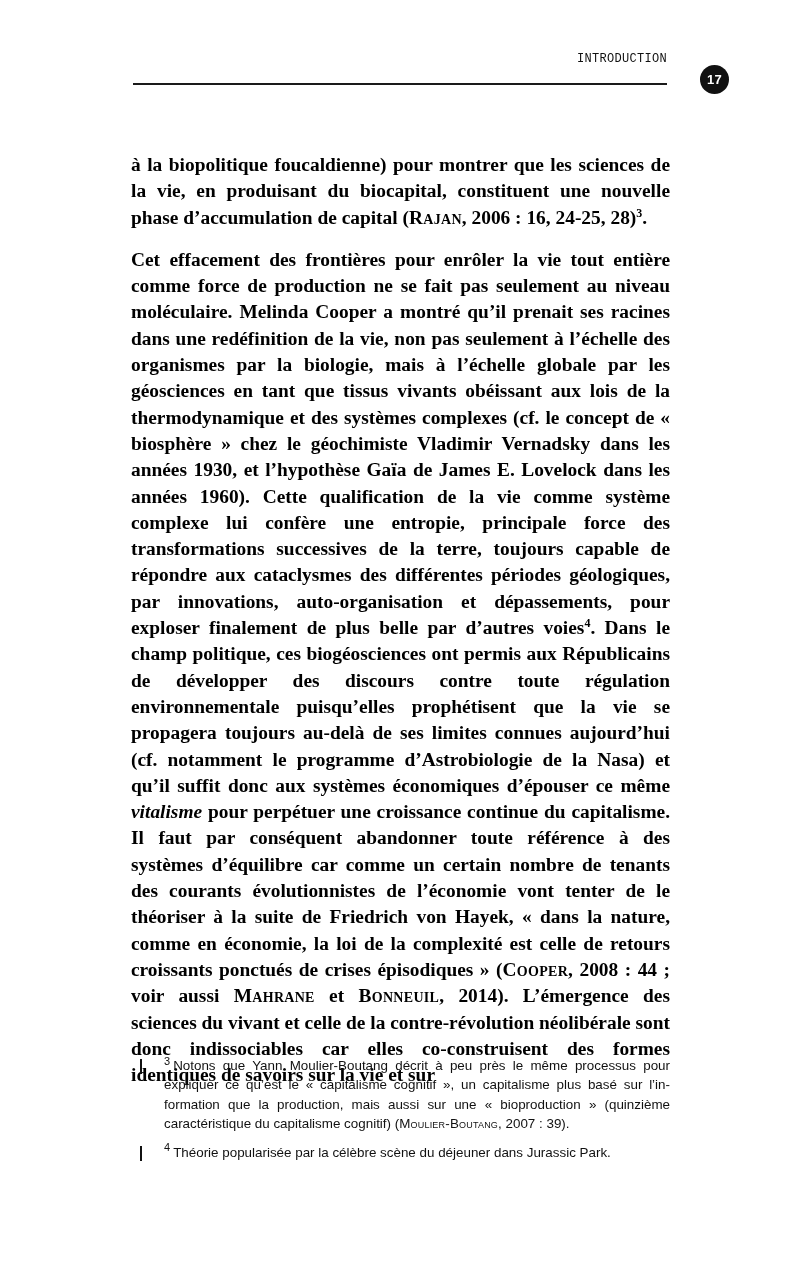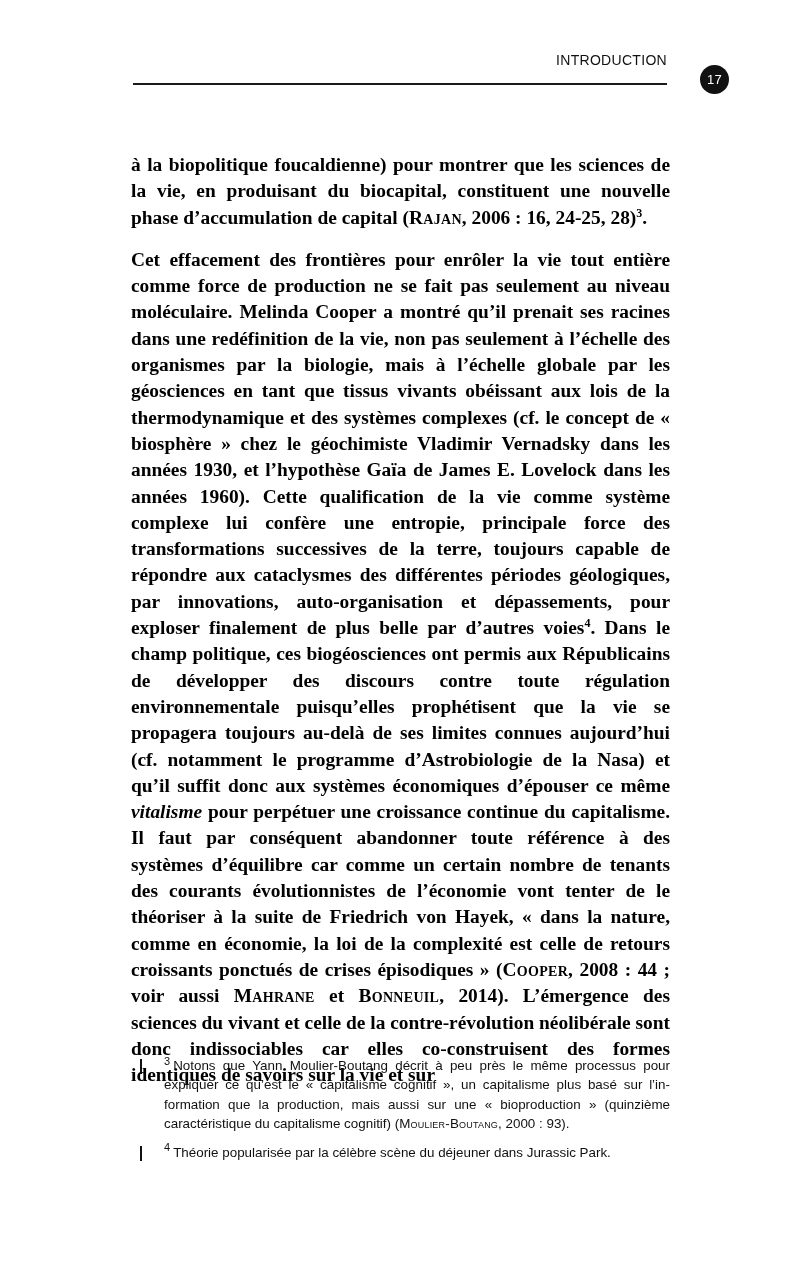--- a/index.html
+++ b/index.html
@@ -26,22 +26,22 @@
     position: absolute;
     left: 133px;
     top: 52px;
     width: 534px;
     height: 34px;
   }
   .header-title {
     position: absolute;
     right: 0;
     top: 0;
-    font-family: Liberation Sans, sans-serif;
-    font-size: 14px;
+    font-family: Liberation Mono, monospace;
+    font-size: 12px;
     letter-spacing: 0.6px;
     text-transform: uppercase;
     font-variant: small-caps;
     color: #111;
     white-space: nowrap;
   }
   .header-rule {
     position: absolute;
     left: 0;
     top: 31px;
@@ -57,20 +57,21 @@
     height: 29px;
     border-radius: 50%;
     background: #111111;
     color: #ffffff;
     font-family: "Liberation Sans", sans-serif;
     font-size: 13px;
     display: flex;
     align-items: center;
     justify-content: center;
     letter-spacing: 0.2px;
+    font-weight: bold;
   }
 
   
   .body-text {
     position: absolute;
     left: 131px;
     top: 152px;
     width: 539px;
   }
   .body-text p {
@@ -158,21 +159,21 @@
     <p>
       <span>Cet effacement des frontières pour enrôler la vie tout entière comme force de production ne se fait pas seulement au niveau molé­culaire. Melinda Cooper a montré qu’il prenait ses racines dans une redéfinition de la vie, non pas seulement à l’échelle des orga­nismes par la biologie, mais à l’échelle globale par les géosciences en tant que tissus vivants obéissant aux lois de la thermodyna­mique et des systèmes complexes (cf. le concept de « biosphère » chez le géochimiste Vladimir Vernadsky dans les années 1930, et l’hypothèse Gaïa de James E. Lovelock dans les années 1960). Cette qualification de la vie comme système complexe lui confère une entropie, principale force des transformations successives de la terre, toujours capable de répondre aux cataclysmes des diffé­rentes périodes géologiques, par innovations, auto-organisation et dépassements, pour exploser finalement de plus belle par d’autres voies</span><sup>4</sup><span>. Dans le champ politique, ces biogéosciences ont permis aux Républicains de développer des discours contre toute régu­lation environnementale puisqu’elles prophétisent que la vie se propagera toujours au-delà de ses limites connues aujourd’hui (cf. notamment le programme d’Astrobiologie de la Nasa) et qu’il suffit donc aux systèmes économiques d’épouser ce même </span><span class="it">vita­lisme</span><span> pour perpétuer une croissance continue du capitalisme. Il faut par conséquent abandonner toute référence à des systèmes d’équilibre car comme un certain nombre de tenants des courants évolutionnistes de l’économie vont tenter de le théoriser à la suite de Friedrich von Hayek, « dans la nature, comme en économie, la loi de la complexité est celle de retours croissants ponctués de crises épisodiques » (</span><span class="sc">Cooper</span><span>, 2008 : 44 ; voir aussi </span><span class="sc">Mahrane</span><span> et </span><span class="sc">Bonneuil</span><span>, 2014). L’émergence des sciences du vivant et celle de la contre-révolution néolibérale sont donc indissociables car elles co-construisent des formes identiques de savoirs sur la vie et sur</span>
     </p>
 
   </div>
 
   <div class="footnotes">
 
     <div class="fn">
       <span class="bar"></span>
-      <span class="marker">3</span><span>Notons que Yann Moulier-Boutang décrit à peu près le même processus pour expliquer ce qu’est le « capitalisme cognitif », un capitalisme plus basé sur l’in­formation que la production, mais aussi sur une « bioproduction » (quinzième caractéristique du capitalisme cognitif) (</span><span class="sc">Moulier-Boutang</span><span>, 2000 : 93).</span>
+      <span class="marker">3</span><span>Notons que Yann Moulier-Boutang décrit à peu près le même processus pour expliquer ce qu’est le « capitalisme cognitif », un capitalisme plus basé sur l’in­formation que la production, mais aussi sur une « bioproduction » (quinzième caractéristique du capitalisme cognitif) (</span><span class="sc">Moulier-Boutang</span><span>, 2007 : 39).</span>
     </div>
 
     <div class="fn">
       <span class="bar"></span>
       <span class="marker">4</span><span>Théorie popularisée par la célèbre scène du déjeuner dans Jurassic Park.</span>
     </div>
 
   </div>
 
 </div>

